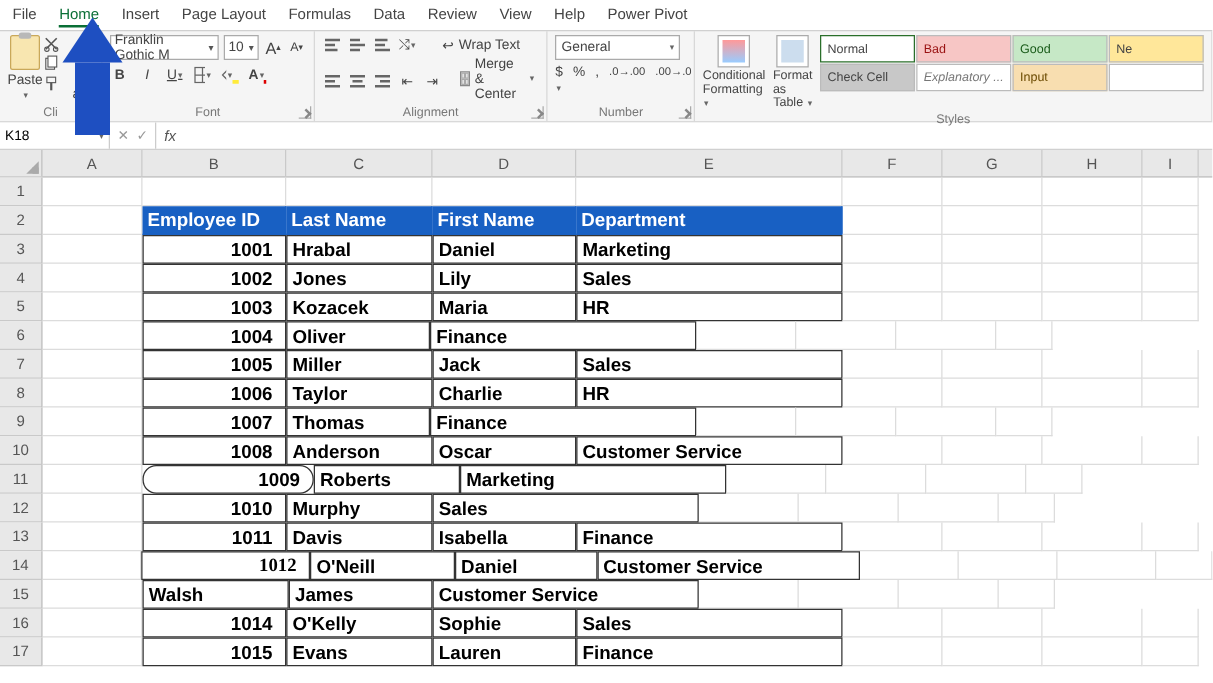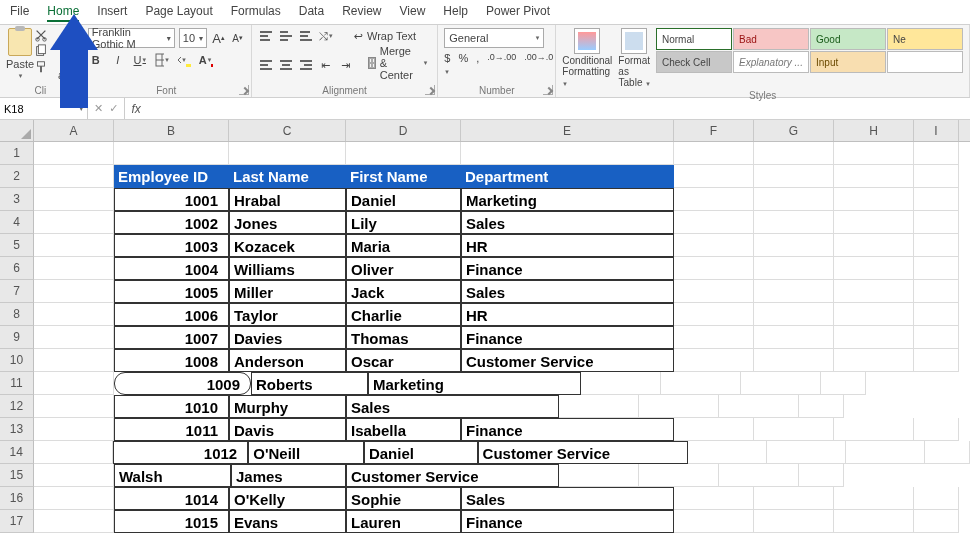--- a/index.html
+++ b/index.html
@@ -394,21 +394,20 @@
       <div class="cell cE tcell" style="width: 213px;">HR</div>
       <div class="cell cF" style="width: 80px;"></div>
       <div class="cell cG" style="width: 80px;"></div>
       <div class="cell cH" style="width: 80px;"></div>
       <div class="cell cI" style="width: 45px;"></div>
     </div>
     <div class="row">
       <div class="rh">6</div>
       <div class="cell cA" style="width: 80px;"></div>
       <div class="cell cB tcell idcell" style="width: 115px;">1004</div>
-      <div class="cell cC tcell" style="width: 117px;">Williams</div>
       <div class="cell cD tcell" style="width: 115px;">Oliver</div>
       <div class="cell cE tcell" style="width: 213px;">Finance</div>
       <div class="cell cF" style="width: 80px;"></div>
       <div class="cell cG" style="width: 80px;"></div>
       <div class="cell cH" style="width: 80px;"></div>
       <div class="cell cI" style="width: 45px;"></div>
     </div>
     <div class="row">
       <div class="rh">7</div>
       <div class="cell cA" style="width: 80px;"></div>
@@ -430,21 +429,20 @@
       <div class="cell cE tcell" style="width: 213px;">HR</div>
       <div class="cell cF" style="width: 80px;"></div>
       <div class="cell cG" style="width: 80px;"></div>
       <div class="cell cH" style="width: 80px;"></div>
       <div class="cell cI" style="width: 45px;"></div>
     </div>
     <div class="row">
       <div class="rh">9</div>
       <div class="cell cA" style="width: 80px;"></div>
       <div class="cell cB tcell idcell" style="width: 115px;">1007</div>
-      <div class="cell cC tcell" style="width: 117px;">Davies</div>
       <div class="cell cD tcell" style="width: 115px;">Thomas</div>
       <div class="cell cE tcell" style="width: 213px;">Finance</div>
       <div class="cell cF" style="width: 80px;"></div>
       <div class="cell cG" style="width: 80px;"></div>
       <div class="cell cH" style="width: 80px;"></div>
       <div class="cell cI" style="width: 45px;"></div>
     </div>
     <div class="row">
       <div class="rh">10</div>
       <div class="cell cA" style="width: 80px;"></div>
@@ -487,21 +485,21 @@
       <div class="cell cD tcell" style="width: 115px;">Isabella</div>
       <div class="cell cE tcell" style="width: 213px;">Finance</div>
       <div class="cell cF" style="width: 80px;"></div>
       <div class="cell cG" style="width: 80px;"></div>
       <div class="cell cH" style="width: 80px;"></div>
       <div class="cell cI" style="width: 45px;"></div>
     </div>
     <div class="row">
       <div class="rh">14</div>
       <div class="cell cA" style="width: 80px;"></div>
-      <div class="cell cB tcell idcell" style="width: 137px;">1012</div>
+      <div class="cell cB tcell idcell" style="width: 137px; font-family: Liberation Serif, serif;">1012</div>
       <div class="cell cC tcell" style="width: 117px;">O'Neill</div>
       <div class="cell cD tcell" style="width: 115px;">Daniel</div>
       <div class="cell cE tcell" style="width: 213px;">Customer Service</div>
       <div class="cell cF" style="width: 80px;"></div>
       <div class="cell cG" style="width: 80px;"></div>
       <div class="cell cH" style="width: 80px;"></div>
       <div class="cell cI" style="width: 45px;"></div>
     </div>
     <div class="row">
       <div class="rh">15</div>

